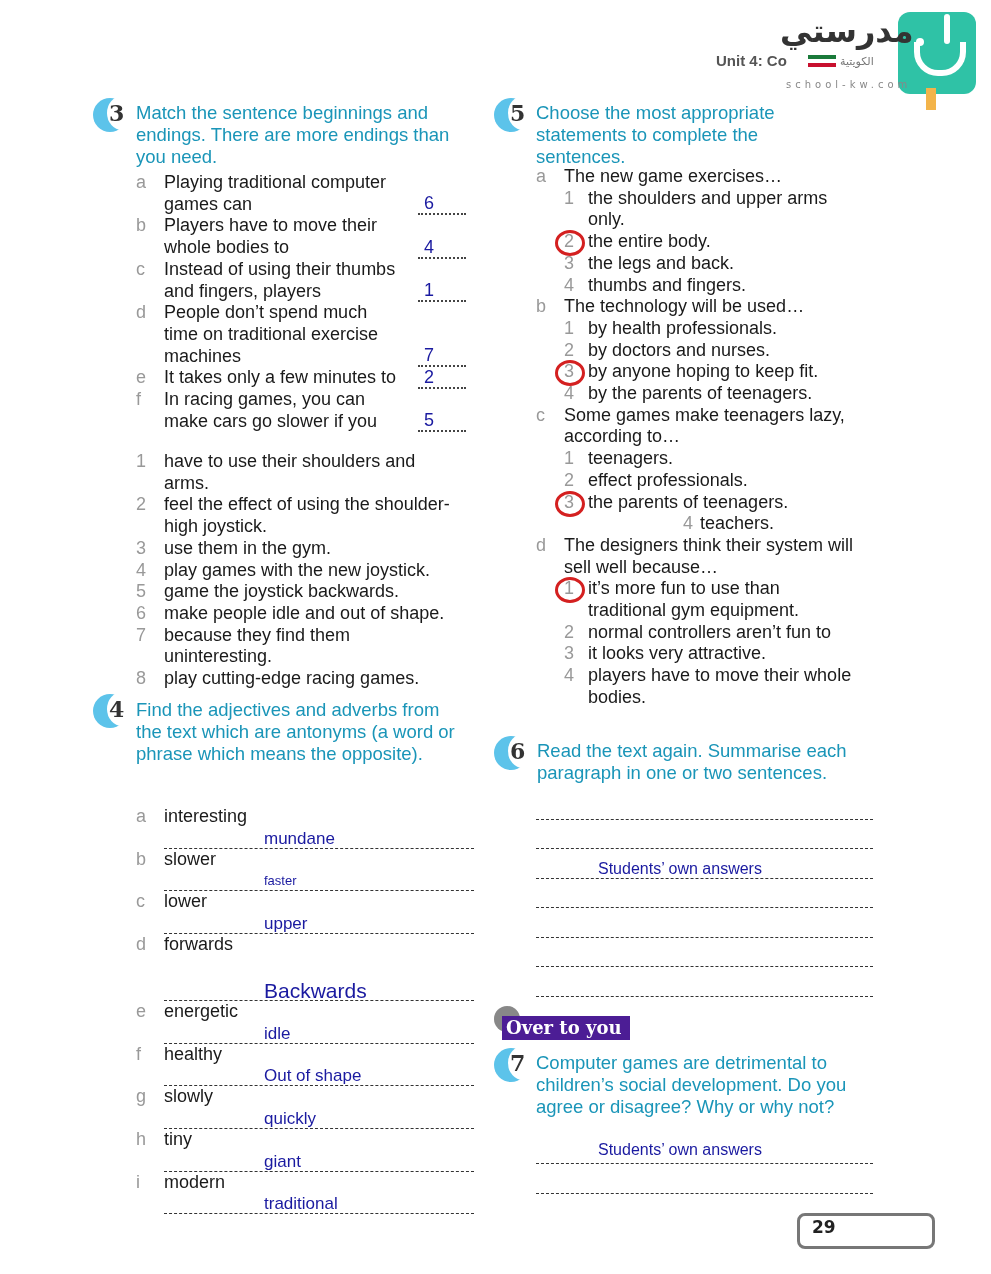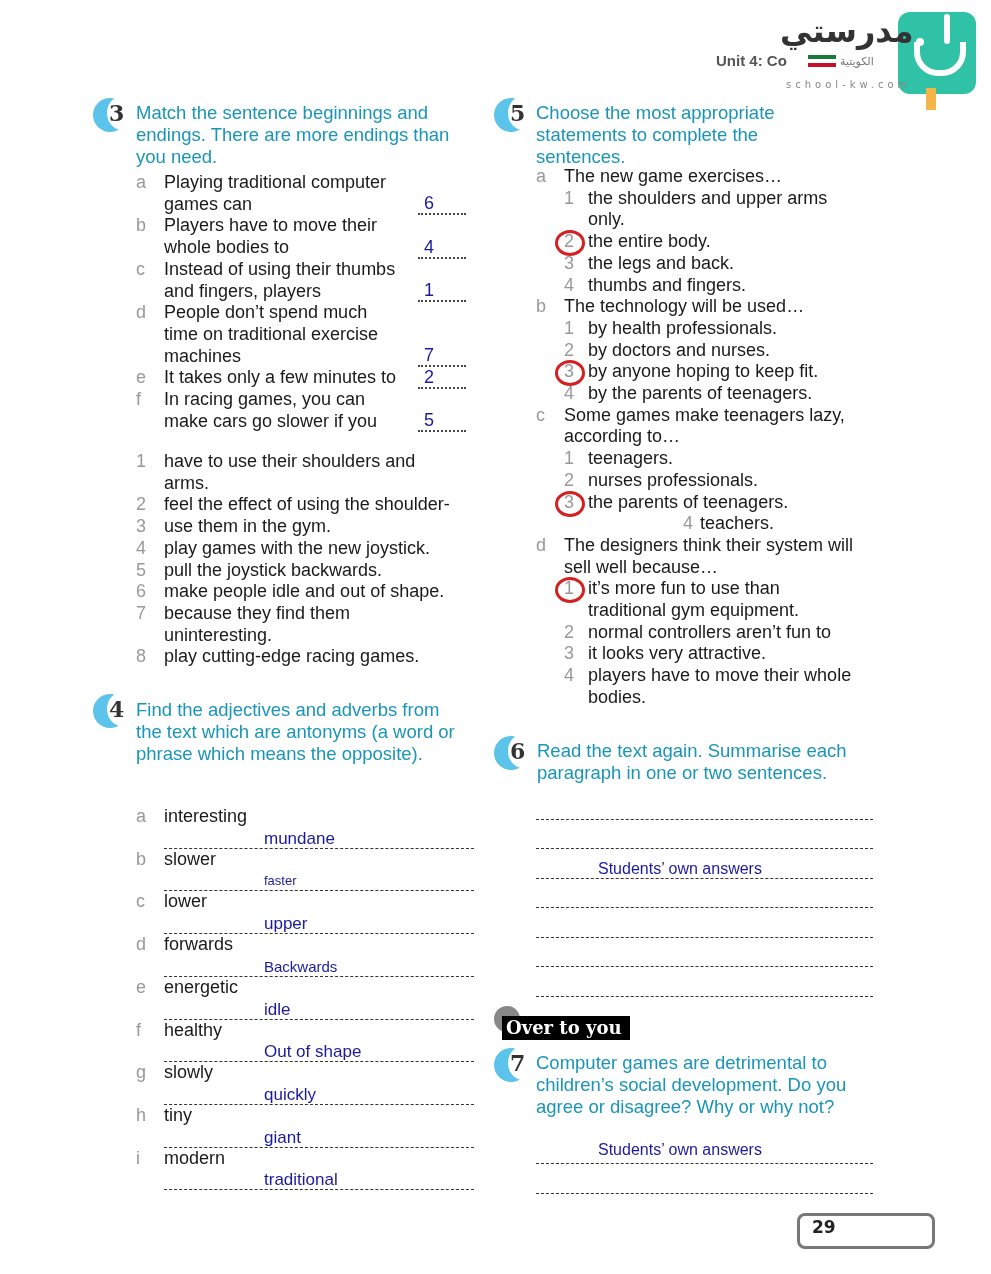--- a/index.html
+++ b/index.html
@@ -22,21 +22,21 @@
   .badge .moon::after{content:"";position:absolute;left:14px;top:-2px;width:30px;height:34px;border-radius:50%;background:#fff;}
   .badge .num{position:absolute;left:16px;top:2px;font-size:22px;font-weight:bold;color:#333;font-family:"DejaVu Serif",serif;z-index:2;}
   .instr{font-size:18.5px;color:#1a95b8;line-height:22px;font-family:"Liberation Sans",sans-serif;}
   .txt{font-size:18px;line-height:21.7px;font-family:"Liberation Sans",sans-serif;color:#1a1a1a;}
   .lbl{color:#999;display:inline-block;width:28px;}
   .row{position:relative;}
   .ans{color:#1a1aa0;font-family:"Liberation Sans",sans-serif;}
   .dots{border-bottom:2px dotted #444;}
   .dash{border-bottom:1.5px dashed #333;}
   .circle{position:absolute;border:3px solid #d42020;border-radius:50%;}
-  .over{left:502px;top:1016px;width:124px;height:24px;background:#000000;color:#fff;font-weight:bold;font-size:18px;font-family:"DejaVu Serif",serif;padding-left:4px;line-height:24px;}
+  .over{left:502px;top:1016px;width:124px;height:24px;background:#4c1d95;color:#fff;font-weight:bold;font-size:18px;font-family:"DejaVu Serif",serif;padding-left:4px;line-height:24px;}
   .over-dot{left:494px;top:1006px;width:26px;height:26px;border-radius:50%;background:#888;}
   .page-box{left:797px;top:1213px;width:132px;height:30px;border:3px solid #777;border-radius:8px;}
   .page-num{left:812px;top:1217px;font-size:17px;font-weight:bold;color:#222;}
 </style>
 </head>
 <body>
 
 <div class="abs logo-box"></div>
 <div class="abs logo-stick"></div>
 <div class="abs logo-line"></div>
@@ -82,43 +82,44 @@
     <div class="row">
       <div><span class="lbl">f</span><span>In racing games, you can</span></div>
       <div><span class="lbl"></span><span>make cars go slower if you</span></div>
       <span class="ans dots" style="position: absolute; right: 10px; bottom: 0px; width: 42px; text-align: left; padding-left: 6px; line-height: 20px;">5</span>
     </div>
   </div>
 <div class="abs txt" id="ex3-end" style="left:136px;top:451px;width:345px;">
     <div><span class="lbl">1</span><span>have to use their shoulders and</span></div>
     <div><span class="lbl"></span><span>arms.</span></div>
     <div><span class="lbl">2</span><span>feel the effect of using the shoulder-</span></div>
+    <div><span class="lbl"></span><span>high joystick.</span></div>
     <div><span class="lbl">3</span><span>use them in the gym.</span></div>
     <div><span class="lbl">4</span><span>play games with the new joystick.</span></div>
-    <div><span class="lbl">5</span><span>pull the joystick backwards.</span></div>
+    <div><span class="lbl">5</span><span>game the joystick backwards.</span></div>
     <div><span class="lbl">6</span><span>make people idle and out of shape.</span></div>
     <div><span class="lbl">7</span><span>because they find them</span></div>
     <div><span class="lbl"></span><span>uninteresting.</span></div>
     <div><span class="lbl">8</span><span>play cutting-edge racing games.</span></div>
   </div>
 
 <div class="abs badge" style="left:93px;top:694px;">
     <div class="moon"></div>
     <div class="num">4</div>
   </div>
 <div class="abs instr" style="left:136px;top:699px;width:330px;">Find the adjectives and adverbs from the text which are antonyms (a word or phrase which means the opposite).</div>
 <div class="abs txt" id="ex4-items" style="left:136px;top:806px;width:340px;">
     <div><span class="lbl">a</span><span>interesting</span></div>
     <div class="ans dash" style="margin-left: 28px; width: 310px; height: 21px; line-height: 21px; font-size: 17px; padding-left: 100px; box-sizing: border-box;">mundane</div>
     <div><span class="lbl">b</span><span>slower</span></div>
     <div class="ans dash" style="margin-left: 28px; width: 310px; height: 21px; line-height: 21px; font-size: 13px; padding-left: 100px; box-sizing: border-box;">faster</div>
     <div><span class="lbl">c</span><span>lower</span></div>
     <div class="ans dash" style="margin-left: 28px; width: 310px; height: 21px; line-height: 21px; font-size: 17px; padding-left: 100px; box-sizing: border-box;">upper</div>
     <div><span class="lbl">d</span><span>forwards</span></div>
-    <div class="ans dash" style="margin-left: 28px; width: 310px; height: 21px; line-height: 21px; font-size: 15px; padding-left: 100px; box-sizing: border-box;">Backwards</div>
+    <div class="ans dash" style="margin-left: 28px; width: 310px; height: 21px; line-height: 21px; font-size: 21px; padding-left: 100px; box-sizing: border-box; margin-top: 24px;">Backwards</div>
     <div><span class="lbl">e</span><span>energetic</span></div>
     <div class="ans dash" style="margin-left: 28px; width: 310px; height: 21px; line-height: 21px; font-size: 17px; padding-left: 100px; box-sizing: border-box;">idle</div>
     <div><span class="lbl">f</span><span>healthy</span></div>
     <div class="ans dash" style="margin-left: 28px; width: 310px; height: 21px; line-height: 21px; font-size: 17px; padding-left: 100px; box-sizing: border-box;">Out of shape</div>
     <div><span class="lbl">g</span><span>slowly</span></div>
     <div class="ans dash" style="margin-left: 28px; width: 310px; height: 21px; line-height: 21px; font-size: 17px; padding-left: 100px; box-sizing: border-box;">quickly</div>
     <div><span class="lbl">h</span><span>tiny</span></div>
     <div class="ans dash" style="margin-left: 28px; width: 310px; height: 21px; line-height: 21px; font-size: 17px; padding-left: 100px; box-sizing: border-box;">giant</div>
     <div><span class="lbl">i</span><span>modern</span></div>
     <div class="ans dash" style="margin-left: 28px; width: 310px; height: 21px; line-height: 21px; font-size: 17px; padding-left: 100px; box-sizing: border-box;">traditional</div>
@@ -137,21 +138,21 @@
     <div class="row" style="padding-left: 28px;"><span class="lbl" style="width: 24px; position: relative;">3</span><span>the legs and back.</span></div>
     <div class="row" style="padding-left: 28px;"><span class="lbl" style="width: 24px; position: relative;">4</span><span>thumbs and fingers.</span></div>
     <div><span class="lbl">b</span><span>The technology will be used…</span></div>
     <div class="row" style="padding-left: 28px;"><span class="lbl" style="width: 24px; position: relative;">1</span><span>by health professionals.</span></div>
     <div class="row" style="padding-left: 28px;"><span class="lbl" style="width: 24px; position: relative;">2</span><span>by doctors and nurses.</span></div>
     <div class="row" style="padding-left: 28px;"><span class="lbl" style="width: 24px; position: relative;">3<span class="circle" style="left: -9px; top: -1px; width: 24px; height: 20px; border-color: rgb(212, 32, 32);"></span></span><span>by anyone hoping to keep fit.</span></div>
     <div class="row" style="padding-left: 28px;"><span class="lbl" style="width: 24px; position: relative;">4</span><span>by the parents of teenagers.</span></div>
     <div><span class="lbl">c</span><span>Some games make teenagers lazy,</span></div>
     <div><span class="lbl"></span><span>according to…</span></div>
     <div class="row" style="padding-left: 28px;"><span class="lbl" style="width: 24px; position: relative;">1</span><span>teenagers.</span></div>
-    <div class="row" style="padding-left: 28px;"><span class="lbl" style="width: 24px; position: relative;">2</span><span>nurses professionals.</span></div>
+    <div class="row" style="padding-left: 28px;"><span class="lbl" style="width: 24px; position: relative;">2</span><span>effect professionals.</span></div>
     <div class="row" style="padding-left: 28px;"><span class="lbl" style="width: 24px; position: relative;">3<span class="circle" style="left: -9px; top: -1px; width: 24px; height: 20px; border-color: rgb(212, 32, 32);"></span></span><span>the parents of teenagers.</span></div>
     <div class="row" style="padding-left: 28px; text-align: center;"><span class="lbl" style="width: 24px; position: relative;">4</span><span>teachers.</span></div>
     <div><span class="lbl">d</span><span>The designers think their system will</span></div>
     <div><span class="lbl"></span><span>sell well because…</span></div>
     <div class="row" style="padding-left: 28px;"><span class="lbl" style="width: 24px; position: relative;">1<span class="circle" style="left: -9px; top: -1px; width: 24px; height: 20px; border-color: rgb(212, 32, 32);"></span></span><span>it’s more fun to use than</span></div>
     <div class="row" style="padding-left: 28px;"><span class="lbl" style="width: 24px; position: relative;"></span><span>traditional gym equipment.</span></div>
     <div class="row" style="padding-left: 28px;"><span class="lbl" style="width: 24px; position: relative;">2</span><span>normal controllers aren’t fun to</span></div>
     <div class="row" style="padding-left: 28px;"><span class="lbl" style="width: 24px; position: relative;">3</span><span>it looks very attractive.</span></div>
     <div class="row" style="padding-left: 28px;"><span class="lbl" style="width: 24px; position: relative;">4</span><span>players have to move their whole</span></div>
     <div class="row" style="padding-left: 28px;"><span class="lbl" style="width: 24px; position: relative;"></span><span>bodies.</span></div>

